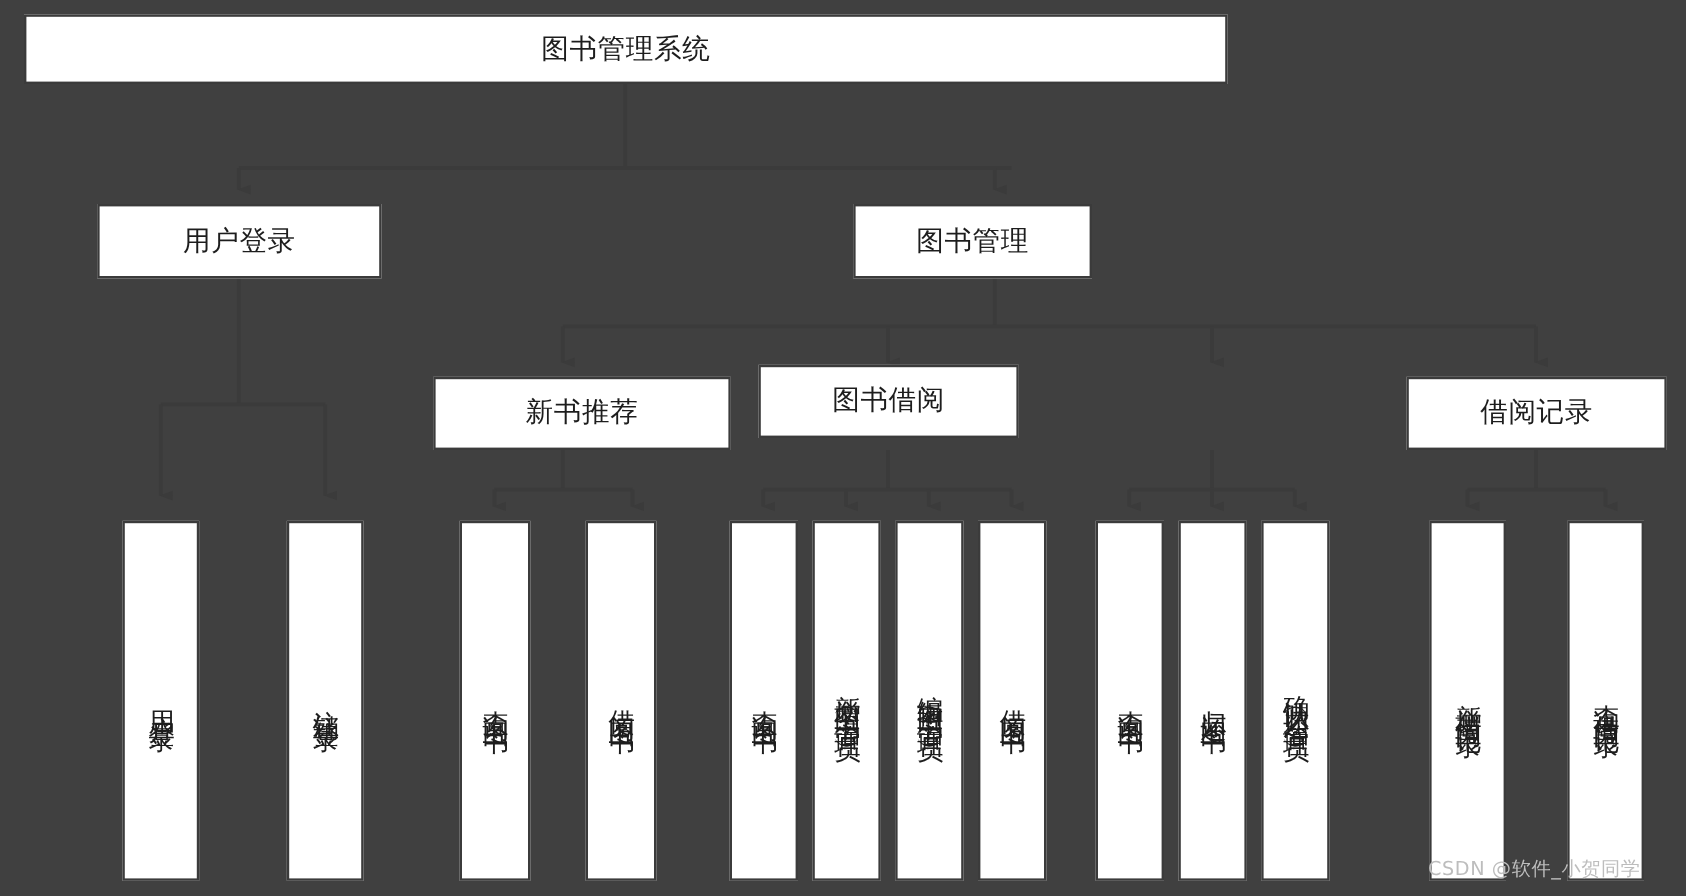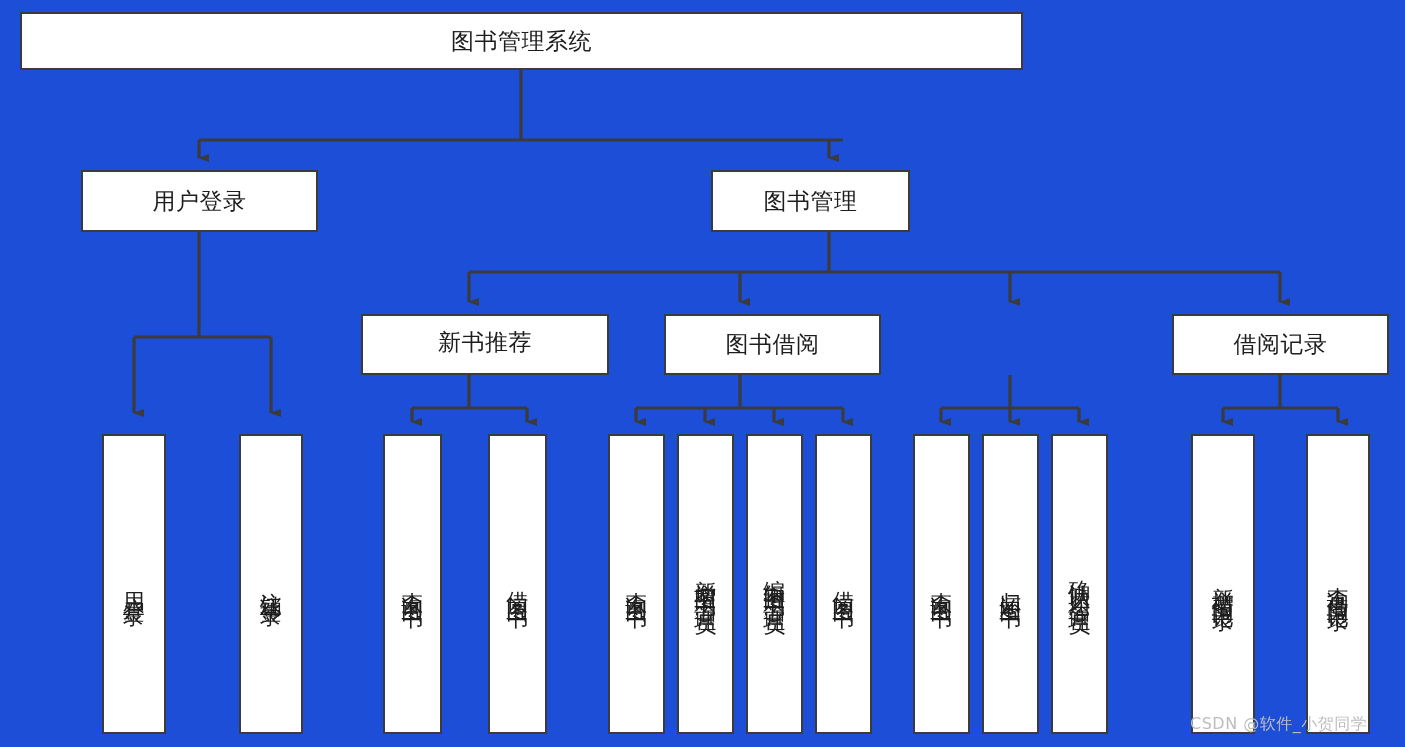--- a/index.html
+++ b/index.html
@@ -7,21 +7,21 @@
     padding: 0;
     background: #ffffff;
   }
   body {
     font-family: "DejaVu Sans", "Liberation Sans", sans-serif;
   }
   #canvas {
     position: relative;
     width: 1405px;
     height: 747px;
-    background: #1d4ed8;
+    background: #404040;
     overflow: hidden;
   }
   #edges {
     position: absolute;
     left: 0;
     top: 0;
     width: 1405px;
     height: 747px;
     pointer-events: none;
   }
@@ -120,24 +120,24 @@
     <span>图书管理系统</span>
   </div>
 
   <div class="node horiz" style="left:81px; top:170px; width:237px; height:62px;">
     <span>用户登录</span>
   </div>
   <div class="node horiz" style="left:711px; top:170px; width:199px; height:62px;">
     <span>图书管理</span>
   </div>
 
-  <div class="node horiz" style="left:361px; top:314px; width:248px; height:61px;font-family:Liberation Mono, monospace;">
+  <div class="node horiz" style="left:361px; top:314px; width:248px; height:61px;">
     <span>新书推荐</span>
   </div>
-  <div class="node horiz" style="left:632px; top:314px; width:217px; height:61px;margin-left:32px;">
+  <div class="node horiz" style="left:632px; top:304px; width:217px; height:61px;">
     <span>图书借阅</span>
   </div>
   <div class="node horiz" style="left:1172px; top:314px; width:217px; height:61px;">
     <span>借阅记录</span>
   </div>
 
   <div class="node vert" style="left:102px; top:434px; width:64px; height:300px;">
     <span>用户登录</span>
   </div>
   <div class="node vert" style="left:239px; top:434px; width:64px; height:300px;">

